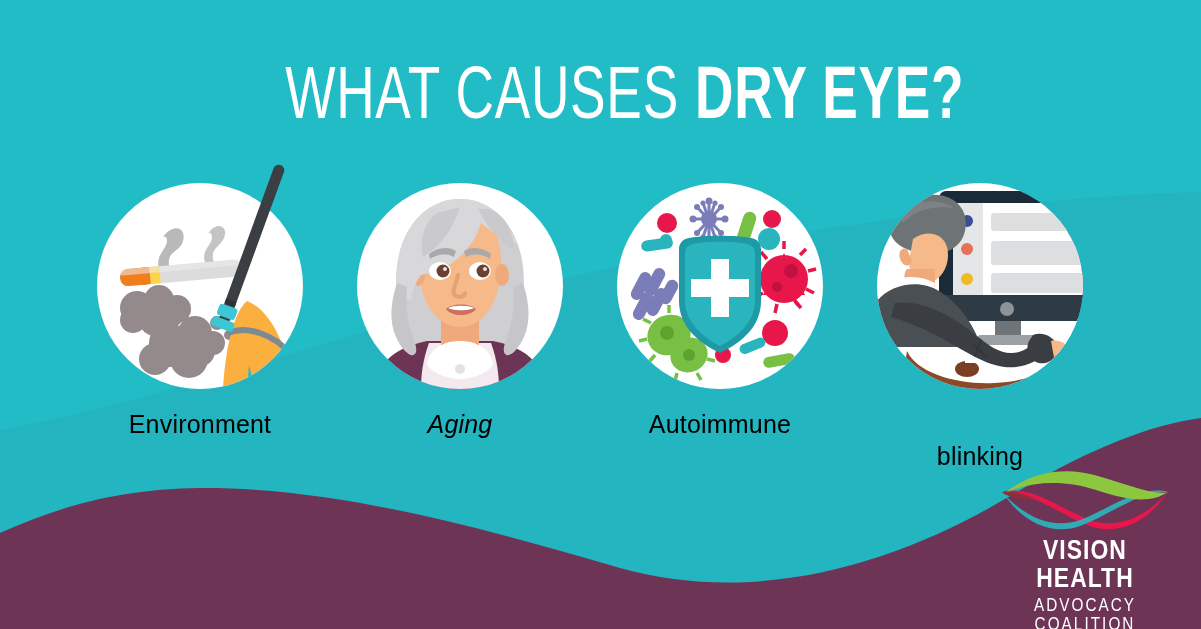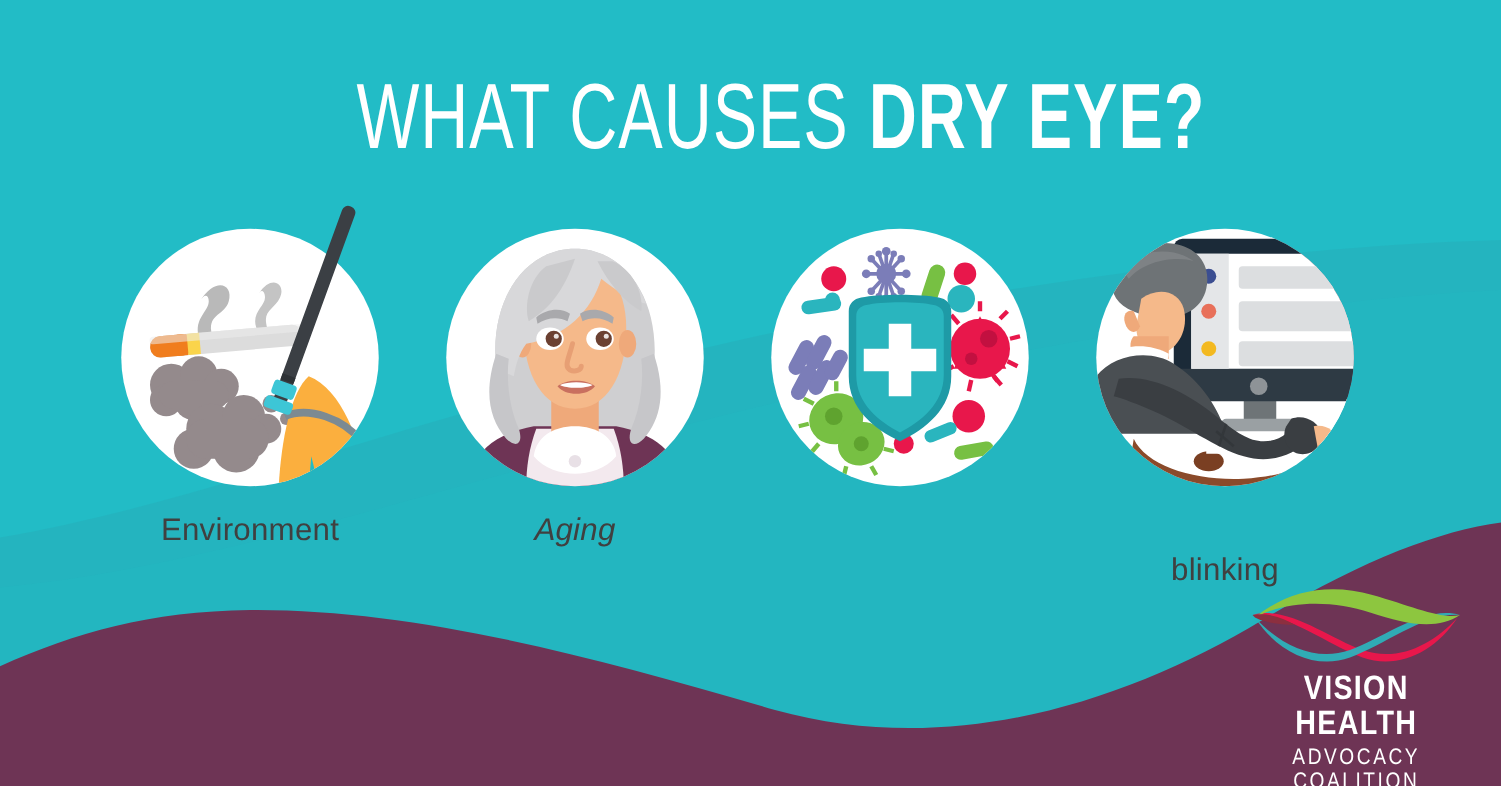--- a/index.html
+++ b/index.html
@@ -34,21 +34,21 @@
   .card .disc{
     position:relative;width:206px;height:206px;margin:0 12px;
     border-radius:50%;background:#ffffff;overflow:visible;
   }
   .disc .clip{
     position:absolute;left:0;top:0;width:206px;height:206px;border-radius:50%;
     overflow:hidden;
   }
   .caption{
     position:absolute;top:226px;left:0;width:230px;text-align:center;
-    color:#404040;font-size:25px;font-weight:300;line-height:1.26;
+    color:#000000;font-size:25px;font-weight:300;line-height:1.26;
     font-family:"Liberation Sans","DejaVu Sans",sans-serif;
     letter-spacing:.2px;
   }
 
   
   .logo{position:absolute;left:985px;top:470px;width:200px;text-align:center;}
   .logo-mark{width:190px;height:62px;margin:0 auto;display:block;}
   .logo-name{
     font-family:"Liberation Sans Narrow","Liberation Sans",sans-serif;
     font-size:27px;font-weight:bold;color:#ffffff;letter-spacing:1.2px;
@@ -289,21 +289,21 @@
                      C82,160 62,144 62,118 Z" fill="#1E9AA6"></path>
             <path d="M68,70 C68,65 71,62 76,61 C88,58 118,58 130,61
                      C135,62 138,65 138,70 L138,117 C138,140 120,154 103,163
                      C86,154 68,140 68,117 Z" fill="#2AB5BE"></path>
             <path d="M94,76 L112,76 L112,96 L132,96 L132,114 L112,114 L112,134
                      L94,134 L94,114 L74,114 L74,96 L94,96 Z" fill="#FFFFFF"></path>
         </svg>
       </div>
     </div>
     <div class="caption">
-      <br>
+      <span>Autoimmune</span><br>
     </div>
   </div>
 
   <div class="card" style="left:865px;">
     <div class="disc">
       <div class="clip">
         <svg viewBox="0 0 206 206" width="206" height="206">
 
           <path d="M30,168 C40,190 80,202 118,200 C152,198 176,188 186,174 L186,206 L24,206 Z" fill="#8A4A2A"></path>
           <ellipse cx="90" cy="186" rx="12" ry="8" fill="#7A3F22"></ellipse>

